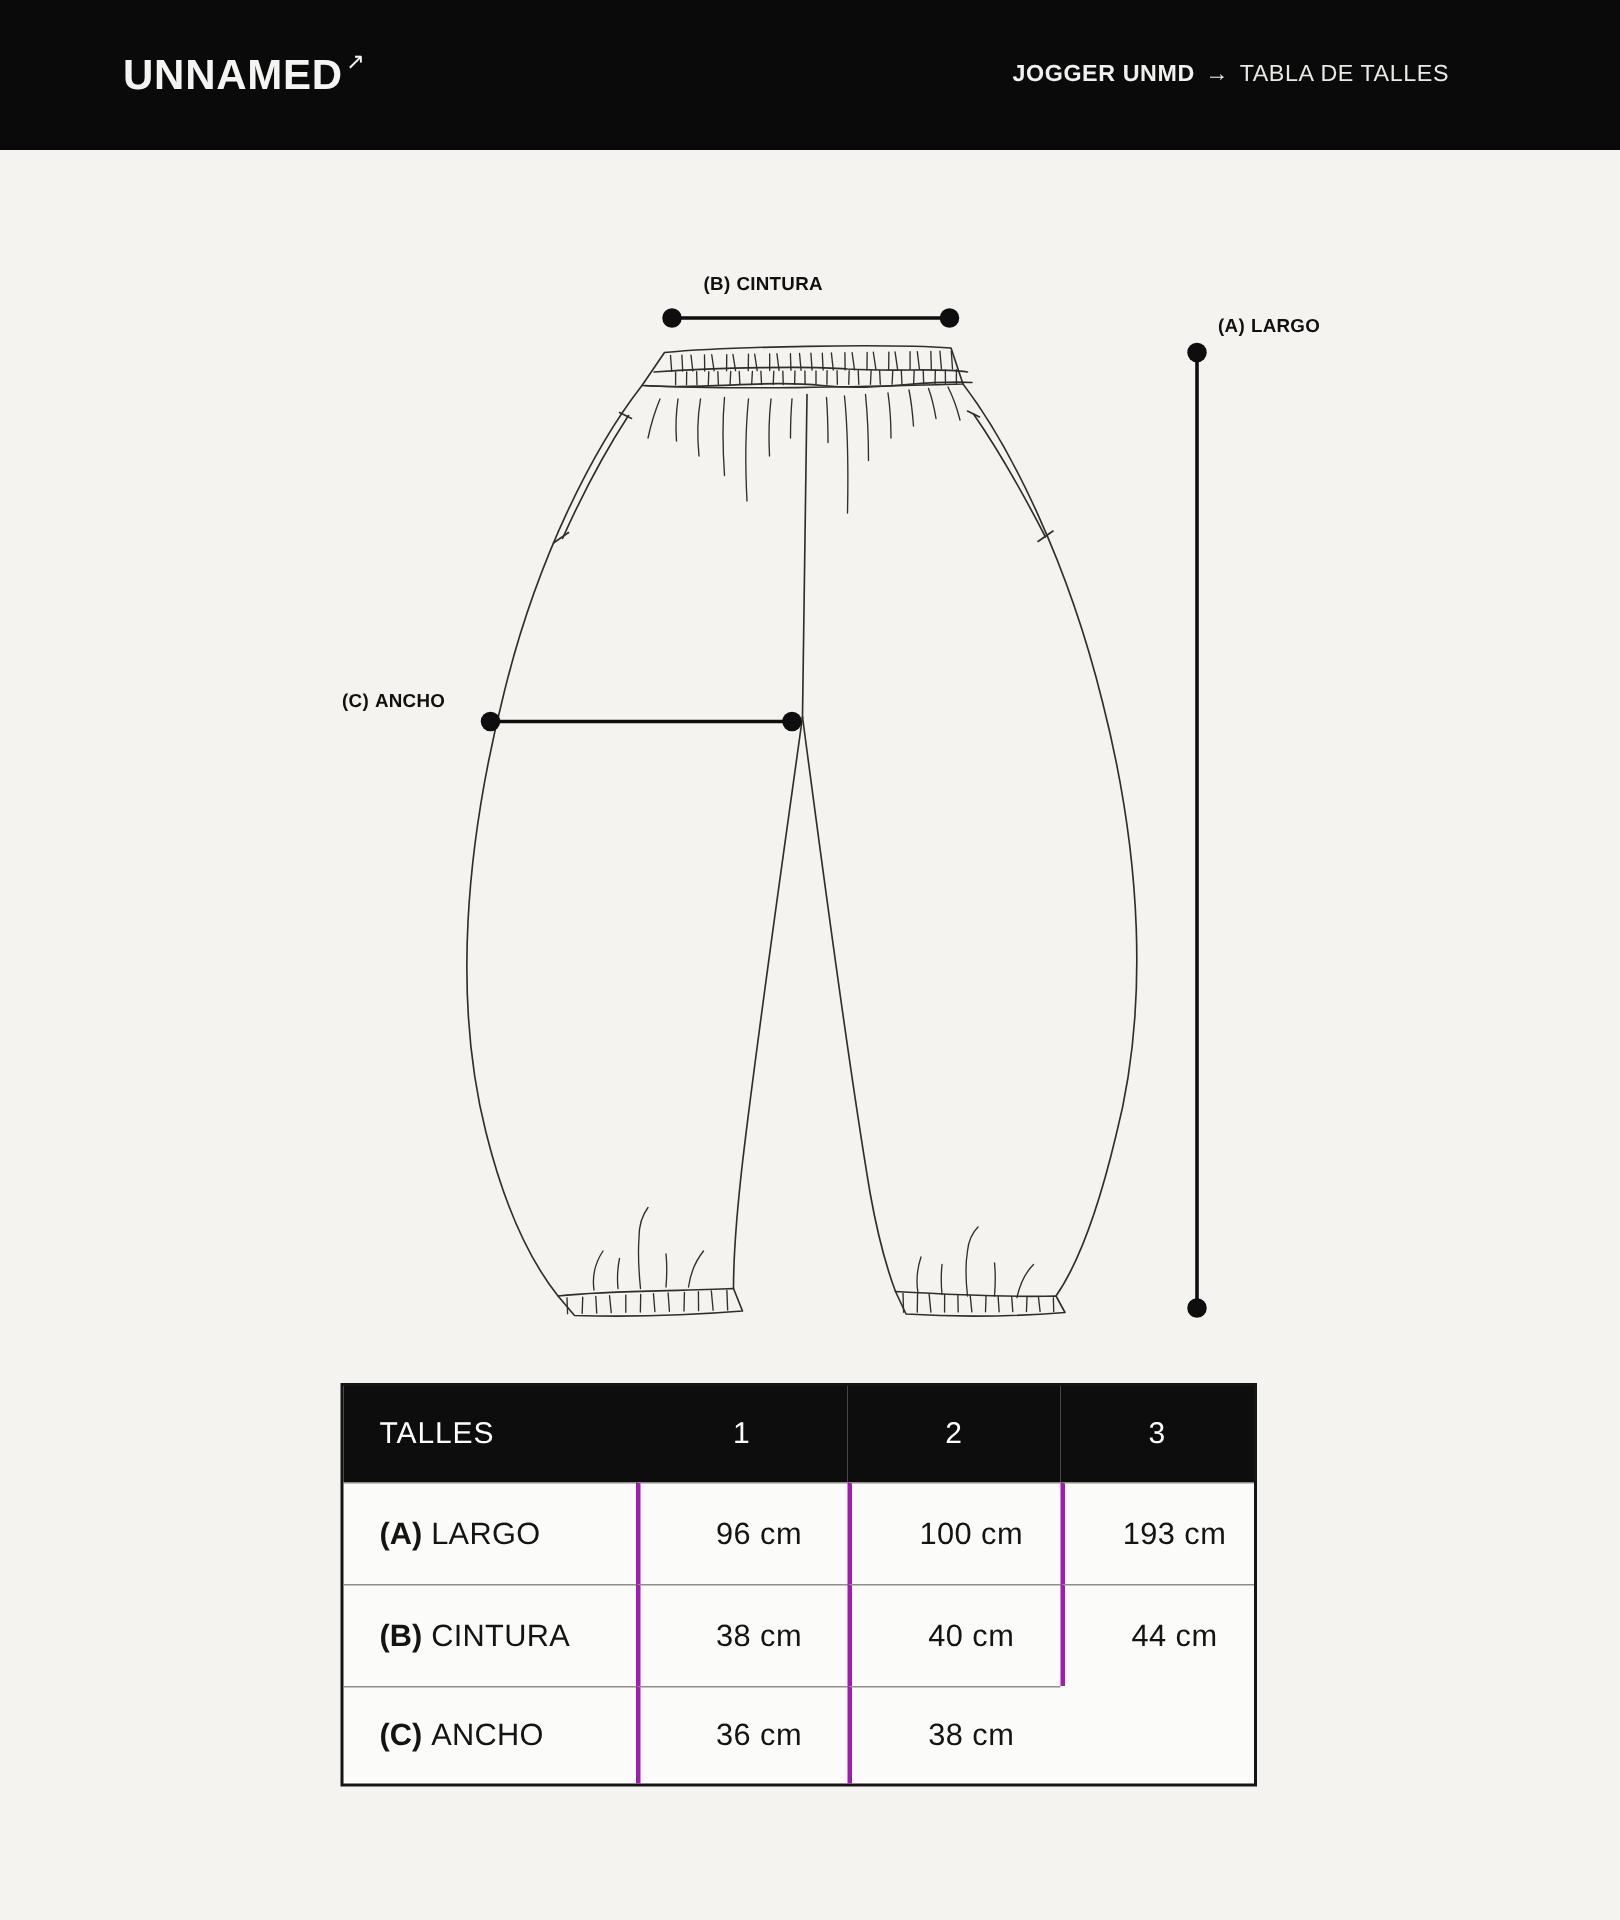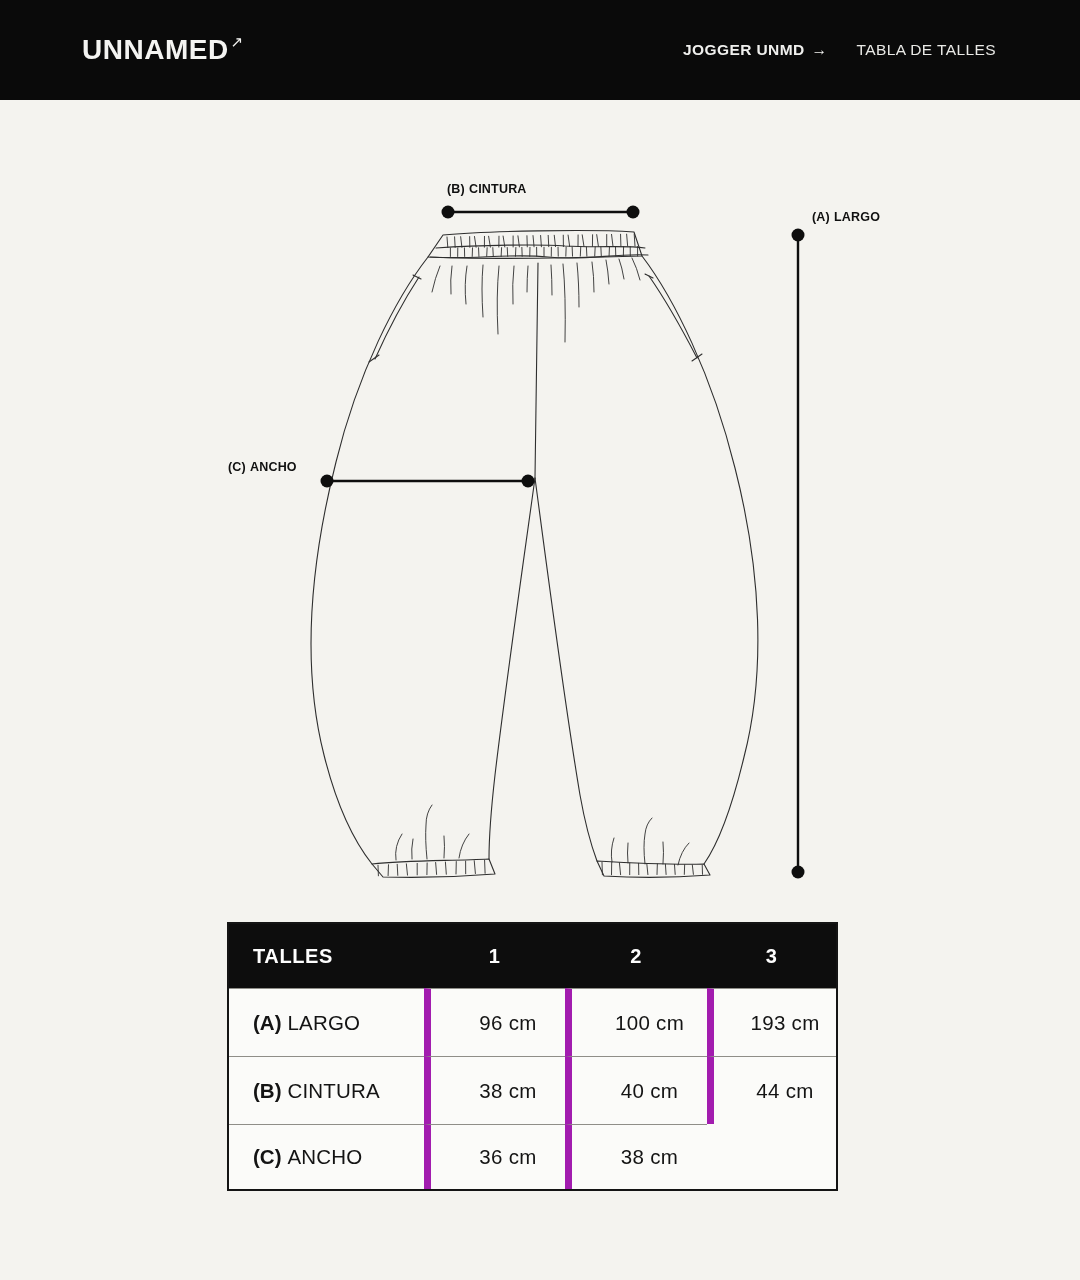--- a/index.html
+++ b/index.html
@@ -15,76 +15,76 @@
     background:#f4f3ef;
     overflow:hidden;
   }
 
   
   .topbar {
     position:relative;
     width:100%; height:100px;
     background:#0a0a0a;
     display:flex; align-items:center; justify-content:space-between;
-    padding:0 84px 0 82px;
+    padding:0 114px 0 82px;
   }
   .brand {
     color:#f4f4f2;
     font-size:28px; font-weight:700; letter-spacing:0.5px;
     display:flex; align-items:flex-start; line-height:1;
   }
   .brand .arrow-up {
     font-size:15px; font-weight:400; margin-left:2px; margin-top:-2px;
   }
   .crumb {
     color:#f0f0ee;
     font-size:15.5px; letter-spacing:0.4px; line-height:1;
     display:flex; align-items:flex-start; gap:7px;
   }
   .crumb .product { font-weight:700; }
   .crumb .sep { font-weight:400; }
-  .crumb .page-title { font-weight:400; color:#e9e9e6;margin-left:22px; }
+  .crumb .page-title { font-weight:400; color:#e9e9e6; }
 
   
   .main { position:relative; width:1080px; height:1180px; }
   .illustration { position:absolute; left:0; top:0; width:1080px; height:1180px; }
 
   .measure-label {
     position:absolute;
     font-size:12.5px; font-weight:700; letter-spacing:0.2px;
     color:#101010; line-height:1; white-space:nowrap;
   }
   .measure-label .prefix { font-weight:800; margin-right:4px; }
-  .label-cintura { left:425px; top:83px;padding-left:22px; }
+  .label-cintura { left:447px; top:83px;padding-left:22px; }
   .label-largo  { left:812px; top:111px; }
   .label-ancho  { left:228px; top:361px; }
 
   
   .size-table {
     position:absolute; left:227px; top:822px;
     width:611px;
     border:2px solid #141414;
     background:#fbfbf9;
     display:grid;
     grid-template-columns:195px 141px 142px 129px;
     grid-template-rows:64px 68px 68px 65px;
   }
   .cell {
     display:flex; align-items:center;
     color:#141414;
   }
   .th {
     background:#0d0d0d; color:#fdfdfd;
-    font-size:20px; font-weight:700; letter-spacing:0.6px;
+    font-size:20px; font-weight:400; letter-spacing:0.6px;
   }
   .th.first, .td.label { padding-left:24px; }
   .th.num, .td.value { justify-content:center; }
   .td { font-size:20.5px; }
   .td.border-t { border-top:1px solid #8f8e88; }
-  .td.border-l { border-left:7px solid #a21caf;padding-left:20px; }
+  .td.border-l { border-left:3px solid #a21caf;padding-left:20px; }
   .td .prefix { font-weight:800; margin-right:6px; }
   .td .name { font-weight:500; letter-spacing:0.2px; }
   .td.value { font-weight:500; letter-spacing:0.3px; }
 </style>
 </head>
 <body>
 
 <div class="page">
 
   <header class="topbar">

